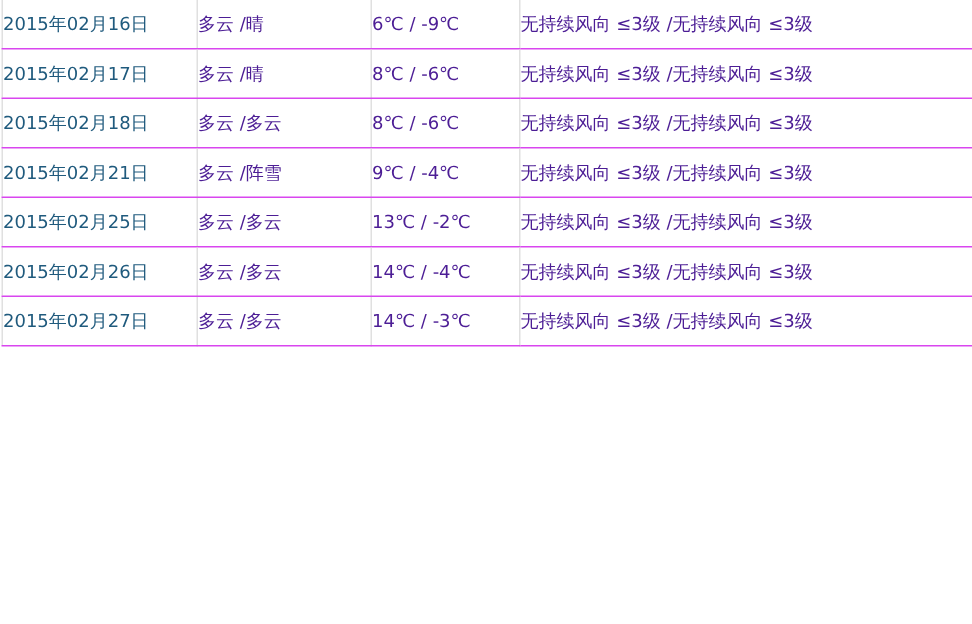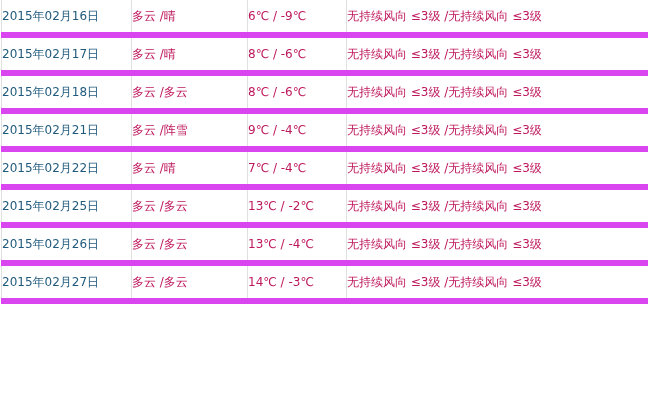--- a/index.html
+++ b/index.html
@@ -17,38 +17,38 @@
   }
   table.weather-table {
     border-collapse: collapse;
     table-layout: fixed;
     width: 644px;
     margin-left: 1px;
     border-left: 1px solid #e0e0e0;
   }
   table.weather-table td {
     height: 32px;
-    border-bottom: 6px solid #d946ef;
+    border-bottom: 1px solid #d946ef;
     border-right: 1px solid #e0e0e0;
     vertical-align: middle;
     white-space: nowrap;
     overflow: hidden;
     padding: 0;
   }
   td.cell-date    { width: 129px; padding-left: 6px; }
   td.cell-weather { width: 115px; padding-left: 8px; }
   td.cell-temp    { width: 98px;  padding-left: 5px; }
   td.cell-wind    { width: 302px; padding-left: 9px; }
   a.date-link {
     color: #1f5a7d;
     text-decoration: none;
     cursor: pointer;
   }
   .plain-text {
-    color: #be185d;
+    color: #4c1d95;
   }
 </style>
 </head>
 <body>
 
 <table class="weather-table">
   <tbody>
   <tr>
     <td class="cell-date">
       <a class="date-link" href="#">2015年02月16日</a>
@@ -104,34 +104,20 @@
       <span class="plain-text">多云 /阵雪</span>
     </td>
     <td class="cell-temp">
       <span class="plain-text">9℃ / -4℃</span>
     </td>
     <td class="cell-wind">
       <span class="plain-text">无持续风向 ≤3级 /无持续风向 ≤3级</span>
     </td>
   </tr>
 
-  <tr>
-    <td class="cell-date">
-      <a class="date-link" href="#">2015年02月22日</a>
-    </td>
-    <td class="cell-weather">
-      <span class="plain-text">多云 /晴</span>
-    </td>
-    <td class="cell-temp">
-      <span class="plain-text">7℃ / -4℃</span>
-    </td>
-    <td class="cell-wind">
-      <span class="plain-text">无持续风向 ≤3级 /无持续风向 ≤3级</span>
-    </td>
-  </tr>
 
 
 
   <tr>
     <td class="cell-date">
       <a class="date-link" href="#">2015年02月25日</a>
     </td>
     <td class="cell-weather">
       <span class="plain-text">多云 /多云</span>
     </td>
@@ -144,21 +130,21 @@
   </tr>
 
   <tr>
     <td class="cell-date">
       <a class="date-link" href="#">2015年02月26日</a>
     </td>
     <td class="cell-weather">
       <span class="plain-text">多云 /多云</span>
     </td>
     <td class="cell-temp">
-      <span class="plain-text">13℃ / -4℃</span>
+      <span class="plain-text">14℃ / -4℃</span>
     </td>
     <td class="cell-wind">
       <span class="plain-text">无持续风向 ≤3级 /无持续风向 ≤3级</span>
     </td>
   </tr>
 
   <tr>
     <td class="cell-date">
       <a class="date-link" href="#">2015年02月27日</a>
     </td>

